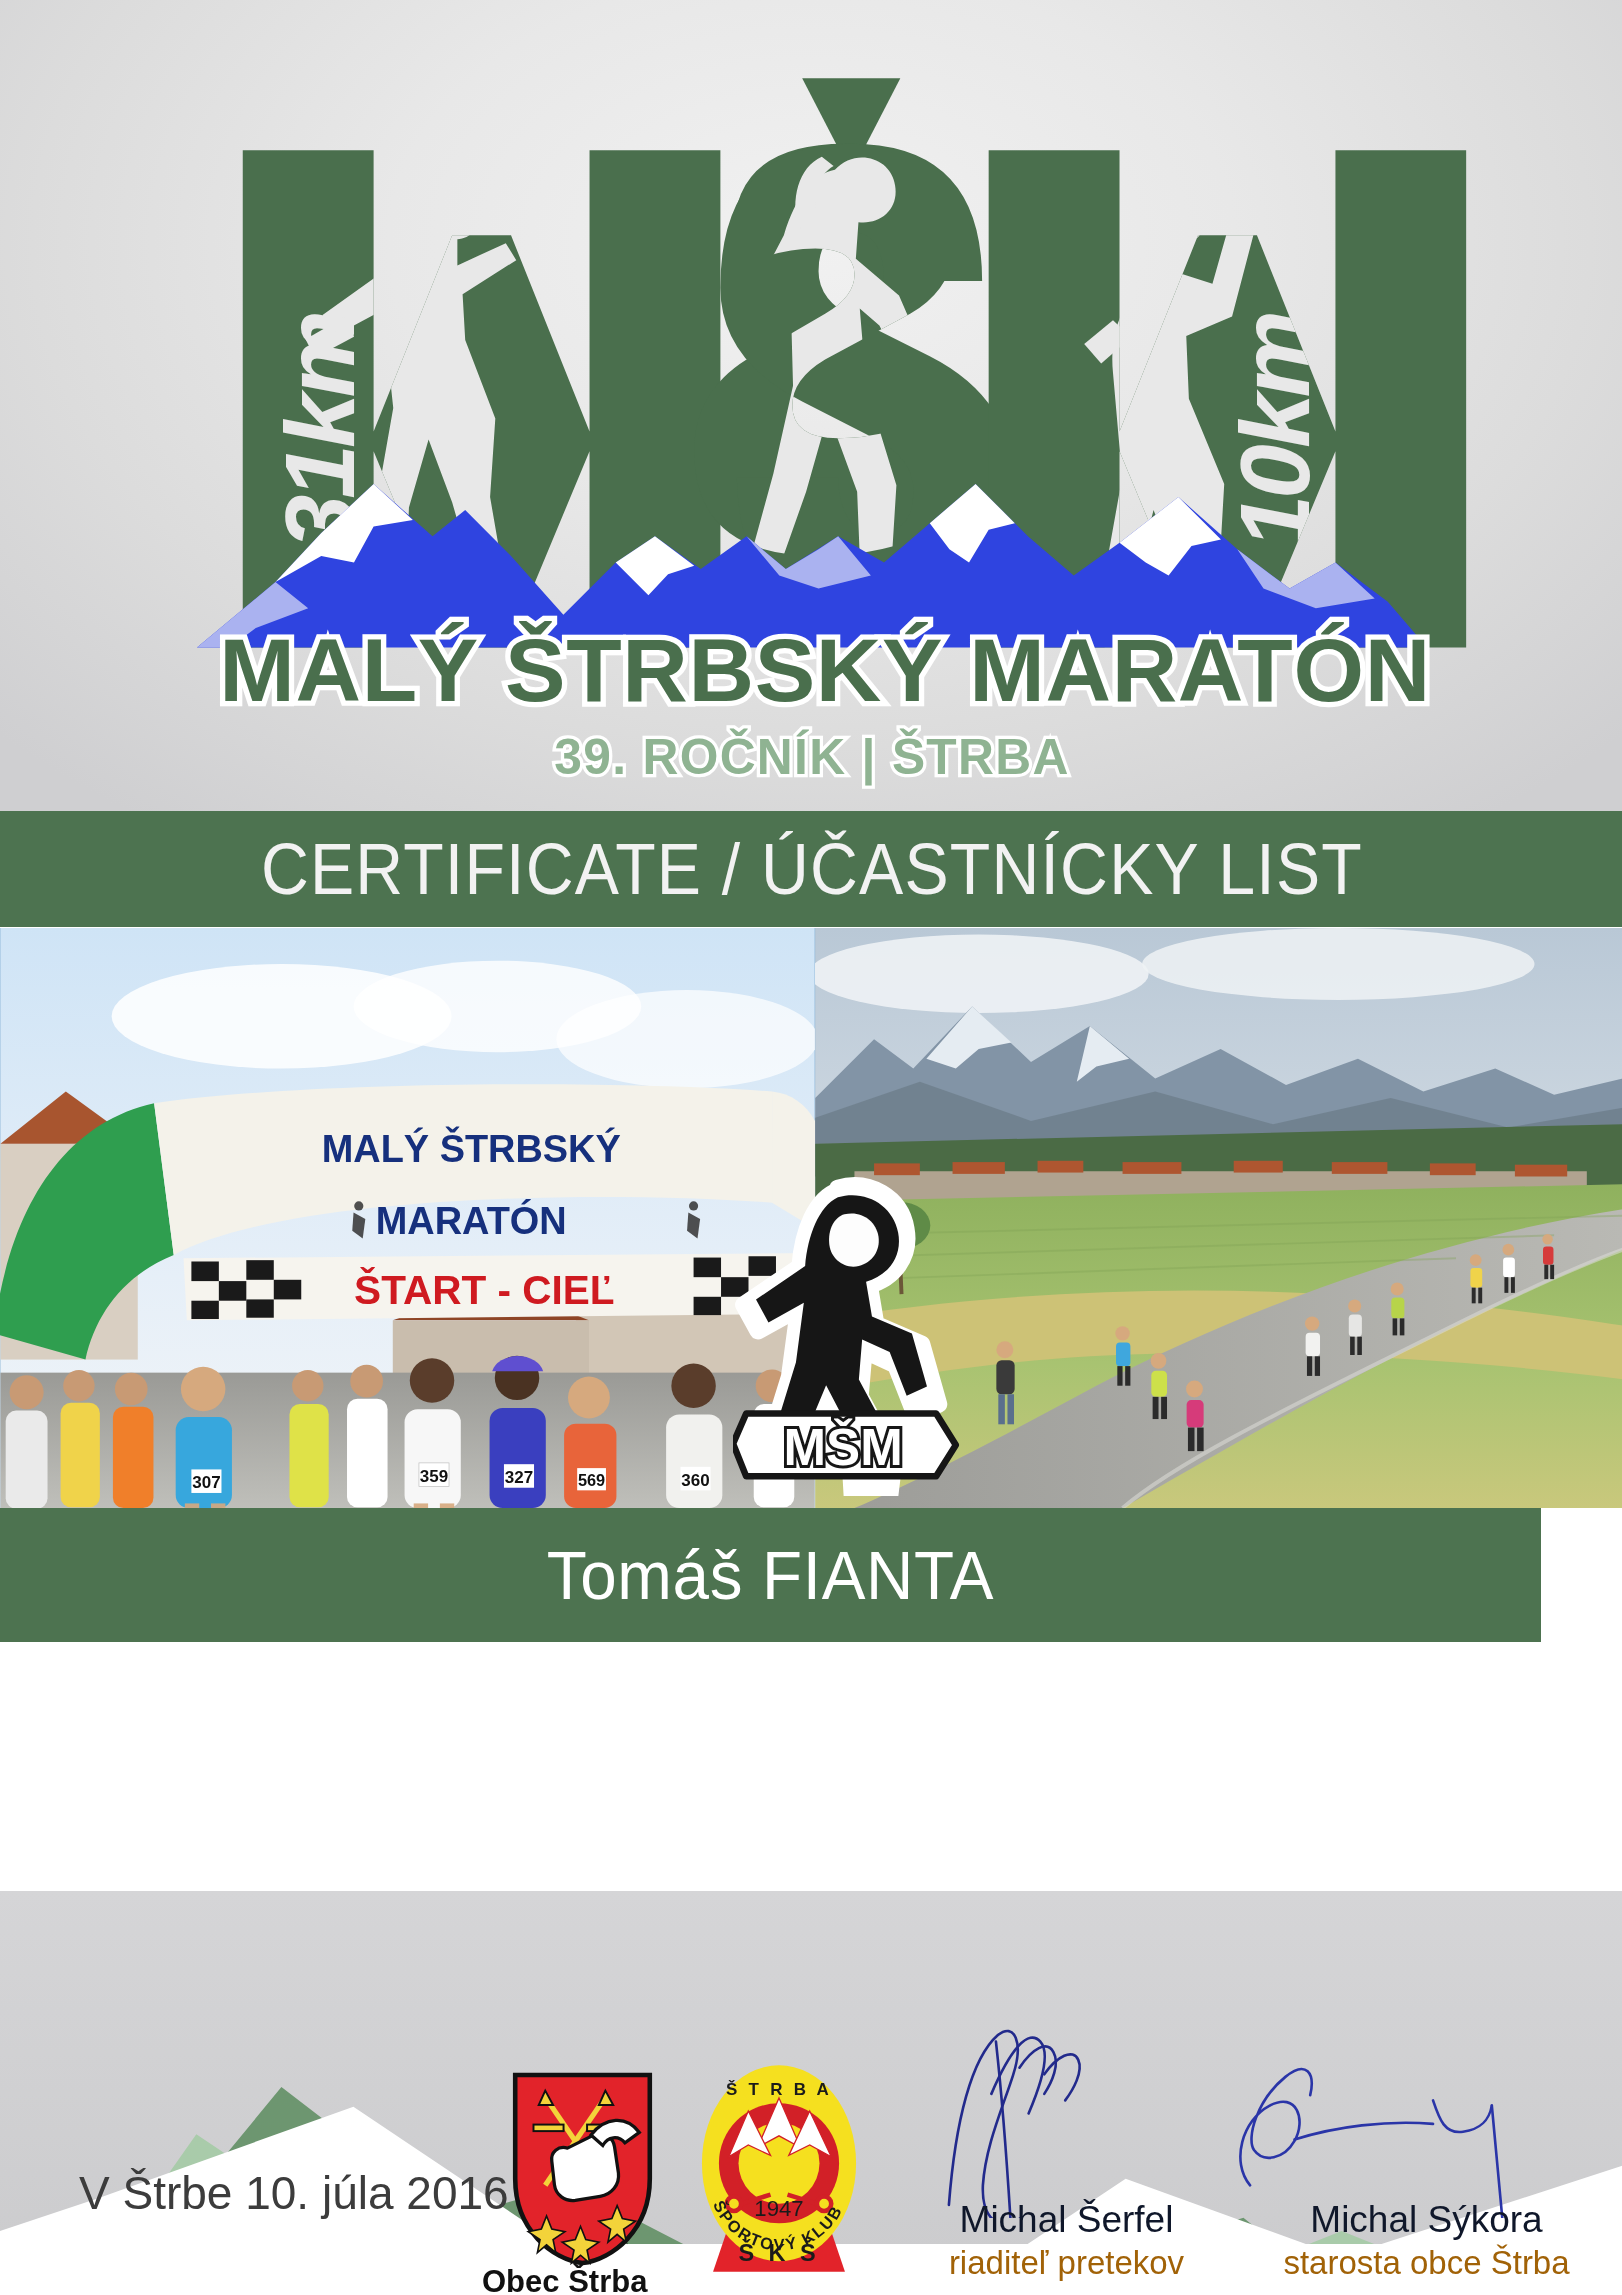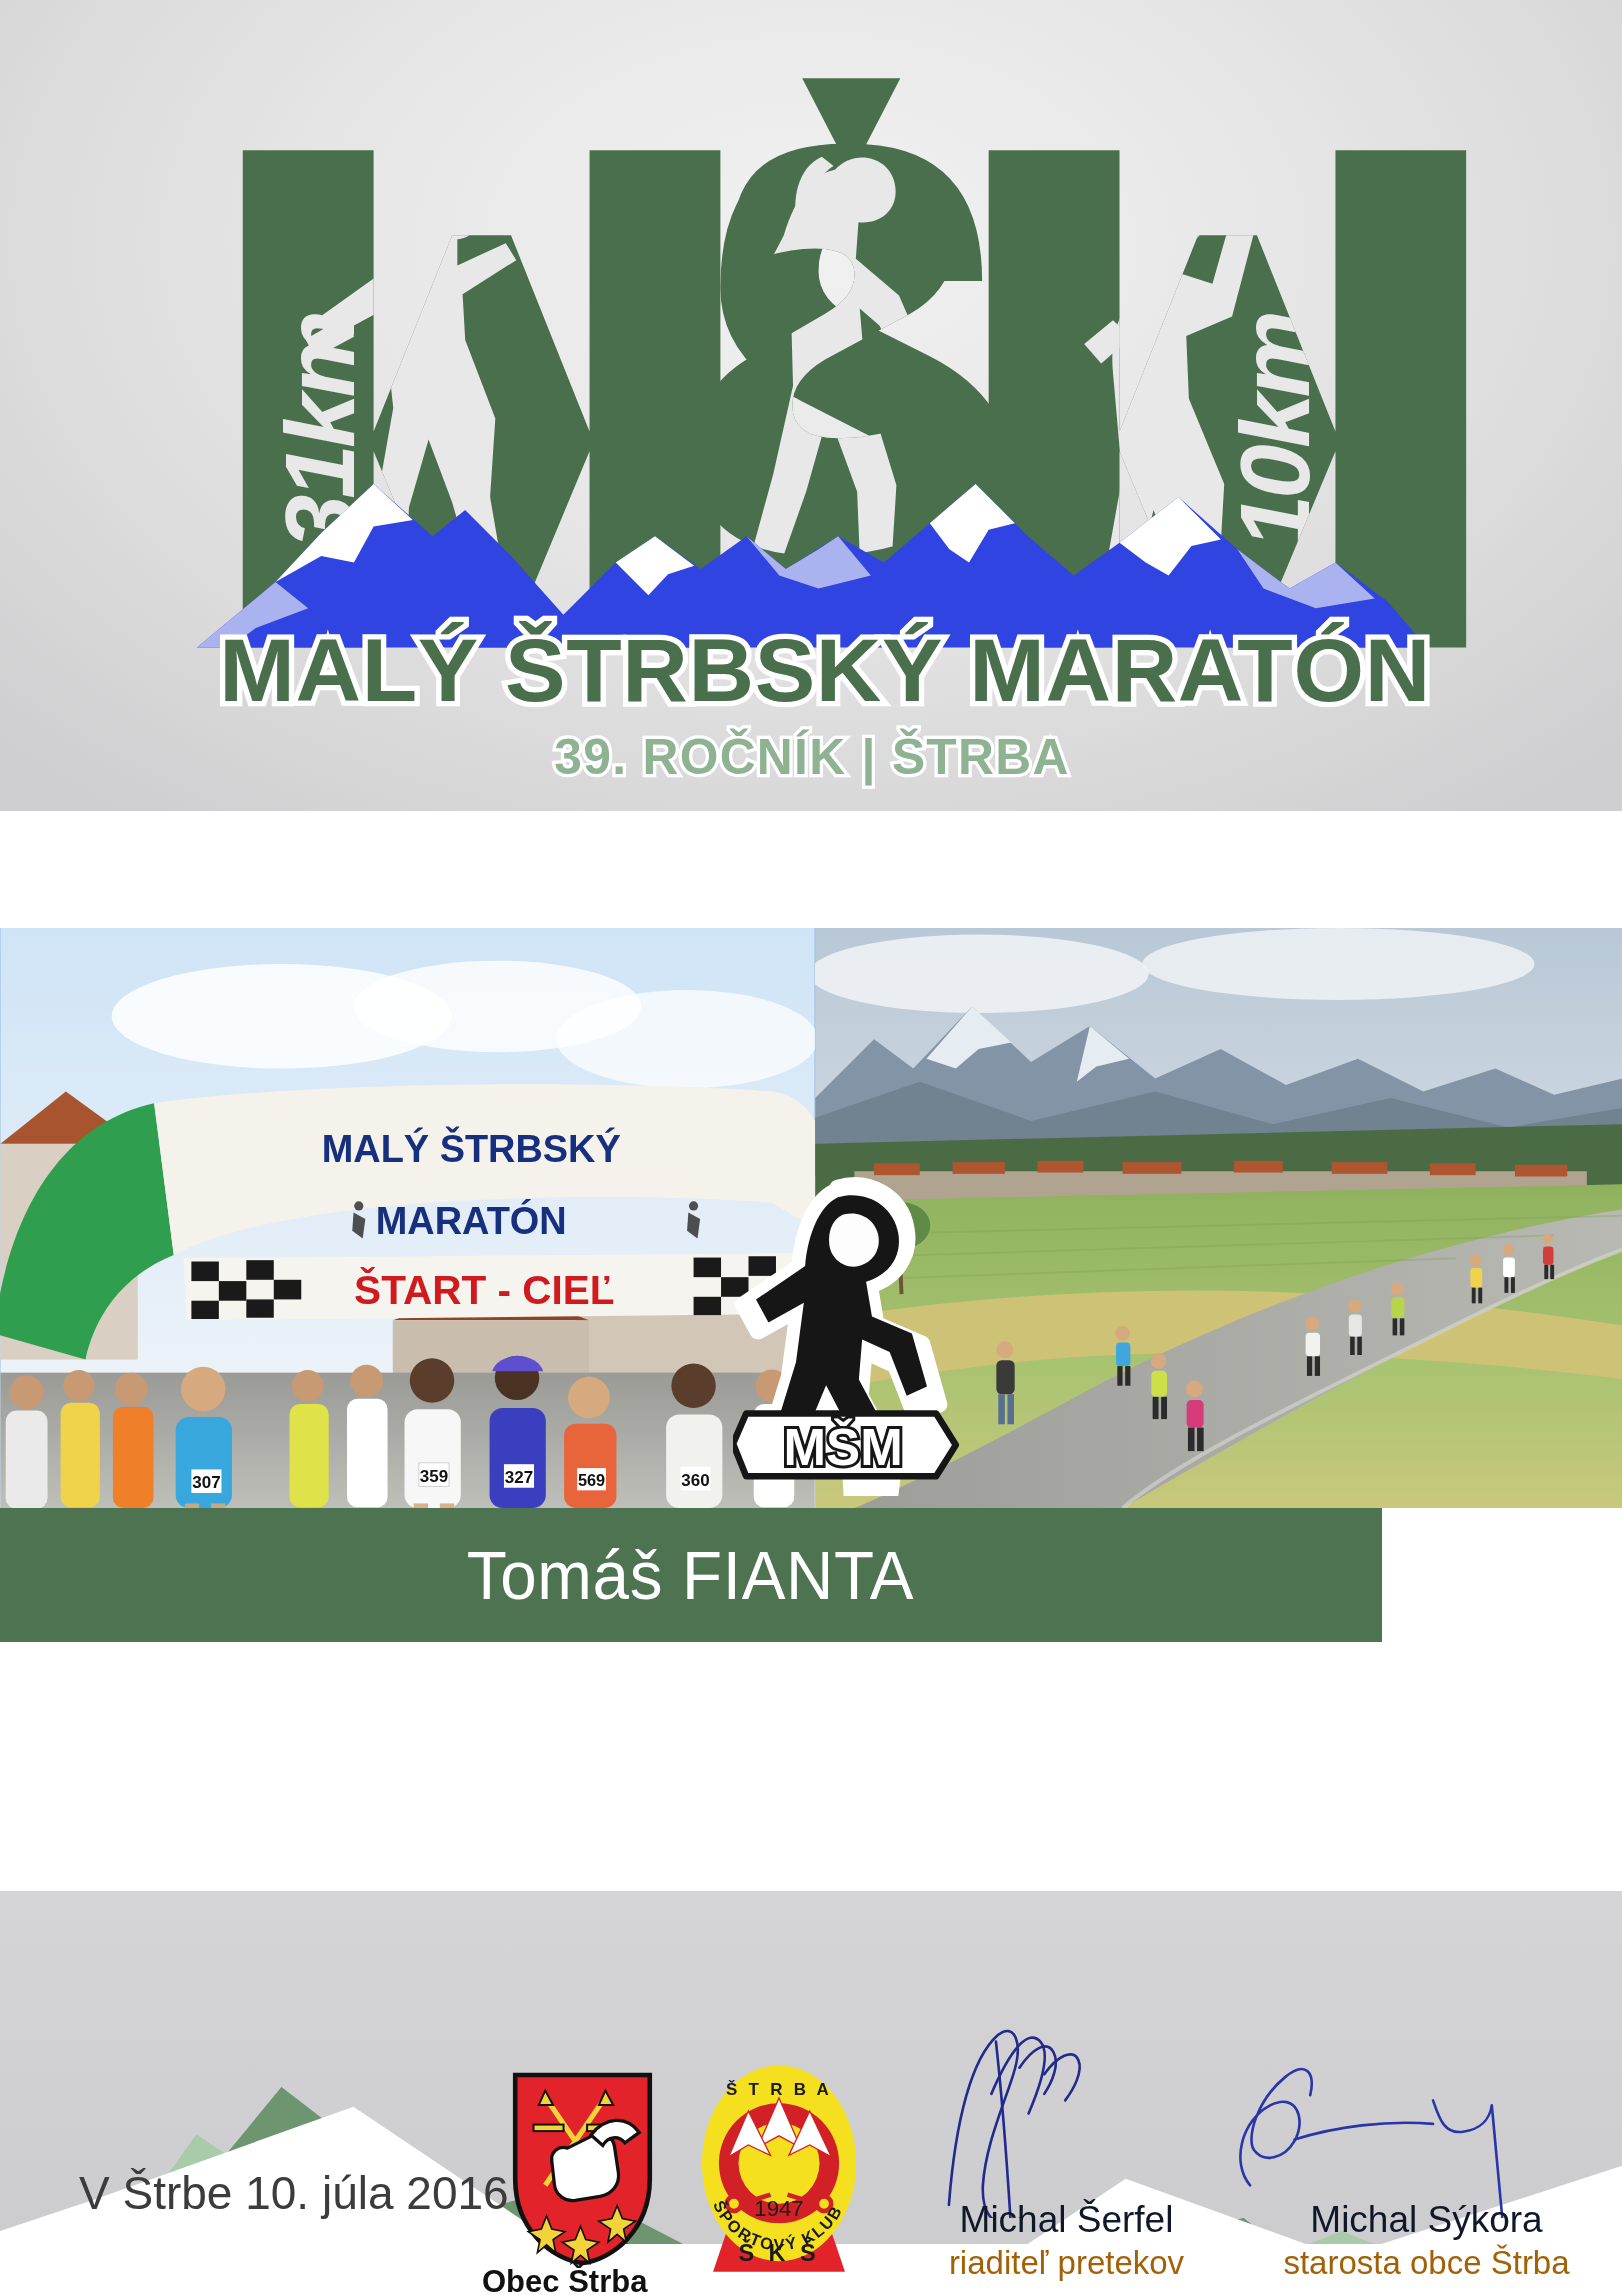--- a/index.html
+++ b/index.html
@@ -60,21 +60,21 @@
     color:#4b7350;font-size:34px;letter-spacing:1.3px;
     text-shadow:0 0 5.2px rgba(255,255,255,.55);
     z-index:8;
   }
   .msm-emblem{
     position:absolute;left:733px;top:1175px;width:236px;height:321px;z-index:9;
   }
 
   
   .name-band{
-    position:absolute;left:0;top:1508px;width:1382px;height:134px;
+    position:absolute;left:0;top:1508px;width:1541px;height:134px;
     background:#4d7350;display:flex;align-items:center;justify-content:center;
   }
   .name-band .athlete{
     color:#ffffff;font-size:69px;font-weight:400;letter-spacing:0.7px;
     transform:scaleX(0.95);
     white-space:nowrap;
   }
 
   
   .body-area{
@@ -198,20 +198,23 @@
         <path d="M60 930 L180 830 L230 870 L150 900 L110 930 Z" fill="#aab2f0"></path>
         <path d="M900 760 L960 810 L1010 780 L1040 760 L1090 820 L1010 840 L950 820 Z" fill="#aab2f0"></path>
         <path d="M1650 780 L1730 840 L1800 800 L1860 855 L1770 870 L1690 840 Z" fill="#aab2f0"></path>
       </g>
 
       <text x="1000" y="1012" text-anchor="middle" font-family="'Liberation Sans',sans-serif" font-size="136" font-weight="bold" fill="#4a6f4d" stroke="#ffffff" stroke-width="16" paint-order="stroke" letter-spacing="1" transform="scale(1.02,1)">MALÝ ŠTRBSKÝ MARATÓN</text>
       <text x="1000" y="1124" text-anchor="middle" font-family="'Liberation Sans',sans-serif" font-size="76" font-weight="bold" fill="#8fb392" stroke="#ffffff" stroke-width="10" paint-order="stroke" letter-spacing="2">39. ROČNÍK | ŠTRBA</text>
     </svg>
   </div>
 
+  <div class="cert-band">
+    <div class="cert-title">CERTIFICATE / ÚČASTNÍCKY LIST</div>
+  </div>
 
   <div class="photo-strip">
 
     <div class="photo-left">
       <svg width="815" height="580" viewBox="0 0 1245 887">
         <defs>
           <linearGradient id="skyL" x1="0" y1="0" x2="0" y2="1">
             <stop offset="0%" stop-color="#cfe4f6"></stop>
               <stop offset="60%" stop-color="#e6eff8"></stop>
               <stop offset="100%" stop-color="#f2f5f7"></stop>

